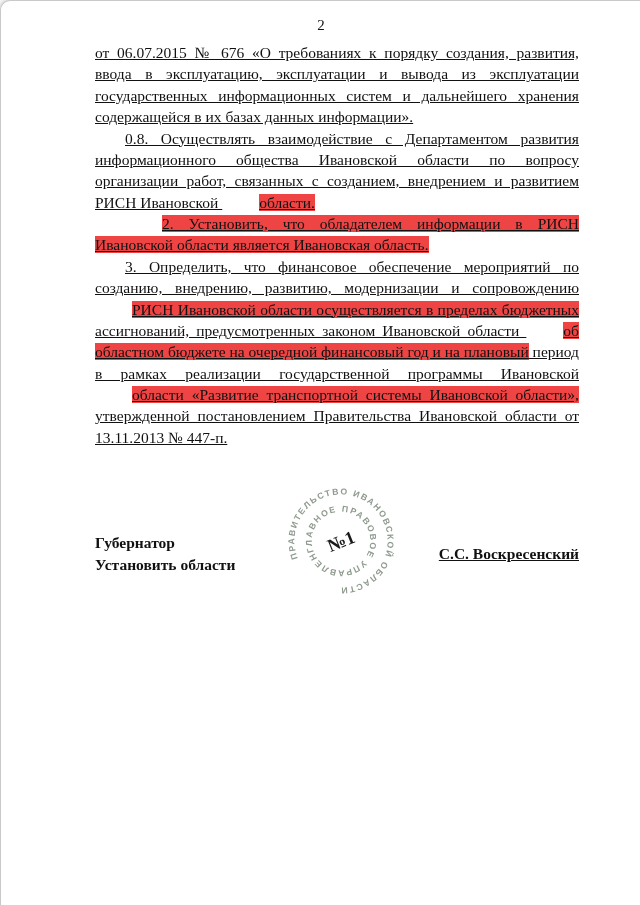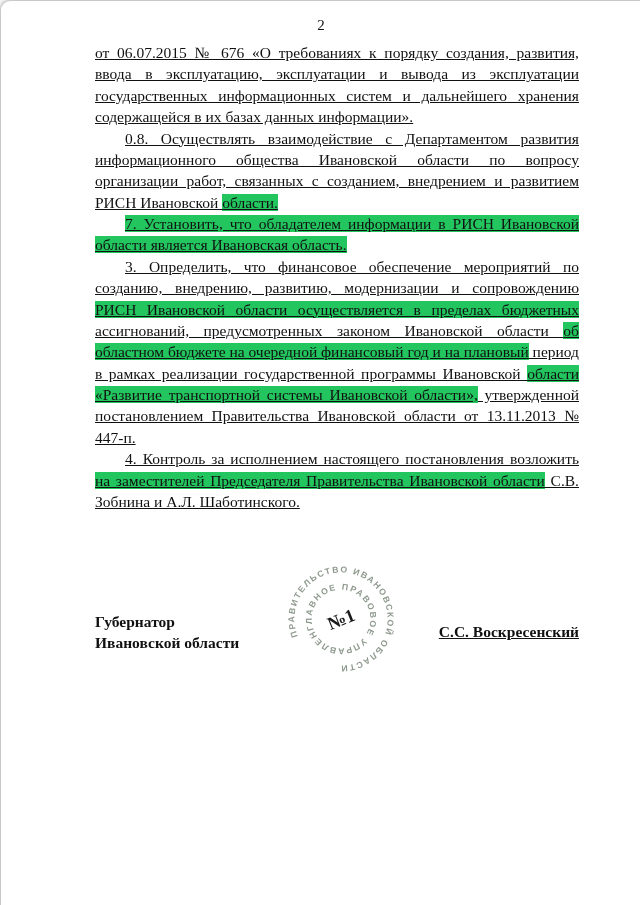--- a/index.html
+++ b/index.html
@@ -27,24 +27,24 @@
     margin: 16px 0 8px 0;
   }
   .doc-body {
     padding: 0 62px 0 94px;
     font-size: 15.5px;
     line-height: 1.38;
     text-align: justify;
   }
   .para { margin: 0; text-decoration: underline; }
   .para.indent { text-indent: 30px; }
-  .hl { background: #22c55e; }
+  .hl { background: #ef4444; margin-left: 37px; }
   .signature-row {
     position: relative;
-    margin-top: 50px;
+    margin-top: 36px;
     height: 140px;
     padding: 0 62px 0 94px;
     display: flex;
     align-items: center;
     justify-content: space-between;
     gap: 32px;
   }
   .sig-left {
     font-weight: bold;
     font-size: 15.5px;
@@ -82,30 +82,29 @@
 </head>
 <body>
 
 <div class="page">
 
   <div class="page-number">2</div>
 
   <div class="doc-body">
       <p class="para"><span>от 06.07.2015 № 676 «О требованиях к порядку создания, развития, ввода в эксплуатацию, эксплуатации и вывода из эксплуатации государственных информационных систем и дальнейшего хранения содержащейся в их базах данных информации».</span></p>
       <p class="para indent"><span>0.8. Осуществлять взаимодействие с Департаментом развития информационного общества Ивановской области по вопросу организации работ, связанных с созданием, внедрением и развитием РИСН Ивановской </span><span class="hl">области.</span></p>
-      <p class="para indent"><span class="hl">7. Установить, что обладателем информации в РИСН Ивановской области является Ивановская область.</span></p>
+      <p class="para indent"><span class="hl">2. Установить, что обладателем информации в РИСН Ивановской области является Ивановская область.</span></p>
       <p class="para indent"><span>3. Определить, что финансовое обеспечение мероприятий по созданию, внедрению, развитию, модернизации и сопровождению </span><span class="hl">РИСН Ивановской области осуществляется в пределах бюджетных</span><span> ассигнований, предусмотренных законом Ивановской области </span><span class="hl">об областном бюджете на очередной финансовый год и на плановый</span><span> период в рамках реализации государственной программы Ивановской </span><span class="hl">области «Развитие транспортной системы Ивановской области»,</span><span> утвержденной постановлением Правительства Ивановской области от 13.11.2013 № 447-п.</span></p>
-      <p class="para indent"><span>4. Контроль за исполнением настоящего постановления возложить </span><span class="hl">на заместителей Председателя Правительства Ивановской области</span><span> С.В. Зобнина и А.Л. Шаботинского.</span></p>
     </div>
 
   <div class="signature-row">
 
     <div class="sig-left">
       <div>Губернатор</div>
-      <div>Ивановской области</div>
+      <div>Установить области</div>
     </div>
 
     <div class="stamp-wrap">
       <svg viewBox="0 0 120 120" xmlns="http://www.w3.org/2000/svg">
         <defs>
           <path id="stamp-outer-path" d="M 17,60 A 43,43 0 1 1 103,60 A 43,43 0 1 1 17,60" fill="none"></path>
           <path id="stamp-inner-path" d="M 33,60 A 27,27 0 1 1 87,60 A 27,27 0 1 1 33,60" fill="none"></path>
         </defs>
         <text class="stamp-ring-text" fill="#8f9a8f">
           <textPath href="#stamp-outer-path">ПРАВИТЕЛЬСТВО ИВАНОВСКОЙ ОБЛАСТИ</textPath>

